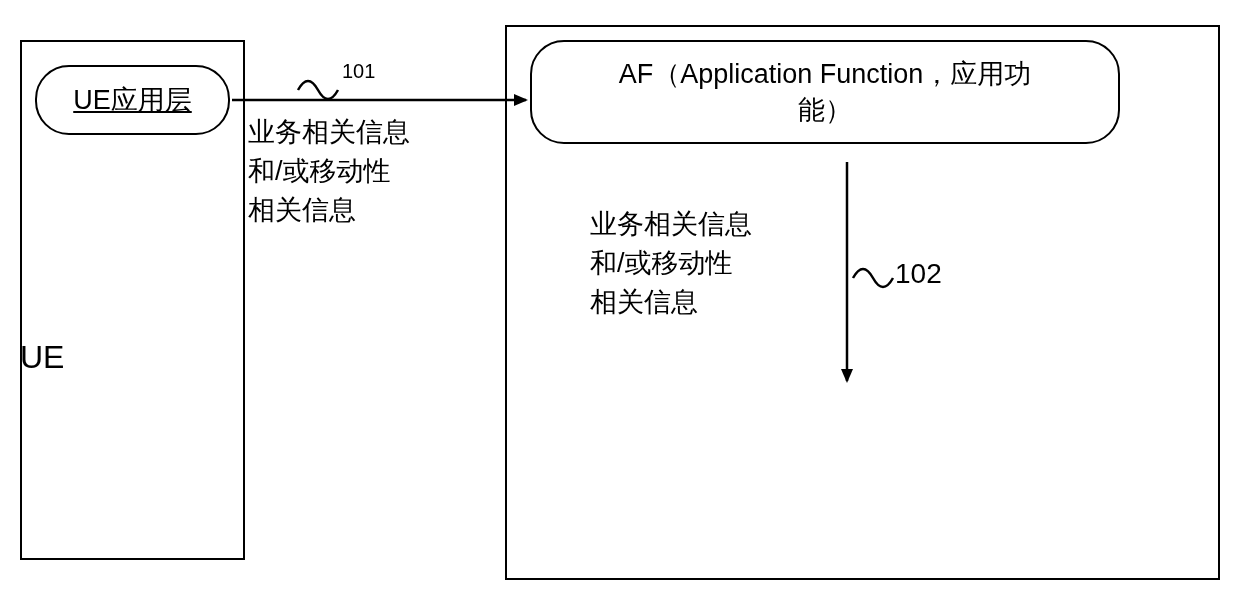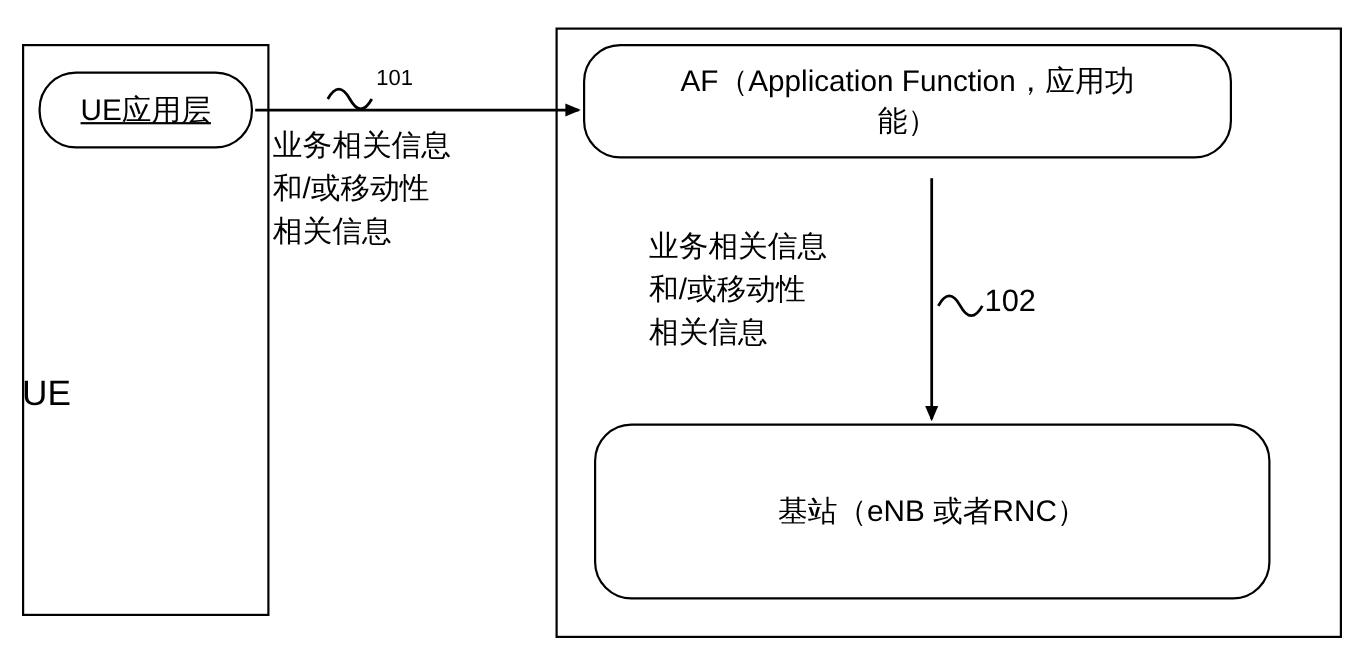--- a/index.html
+++ b/index.html
@@ -60,23 +60,20 @@
 
   <div class="box" style="left:505px; top:25px; width:715px; height:555px;"></div>
 
   <div class="box rounded center-content" style="left:530px; top:40px; width:590px; height:104px; font-size:27px; line-height:1.35; padding:0 8px;">
     <div>
       <div>AF（Application Function，应用功</div>
       <div>能）</div>
     </div>
   </div>
 
-  <div class="box rounded center-content" style="left:540px; top:385px; width:615px; height:160px; font-size:27px;">
-    <span>基站（eNB 或者RNC）</span>
-  </div>
 
 
   <div class="label" style="left:342px; top:59px; width:80px; font-size:20px; text-align:left;">
     <span>101</span>
   </div>
 
   <div class="label" style="left:248px; top:113px; width:250px; font-size:27px; line-height:1.45;">
     <div>业务相关信息</div>
     <div>和/或移动性</div>
     <div>相关信息</div>

